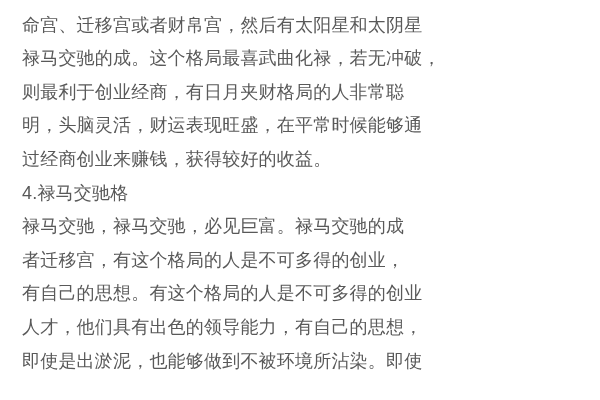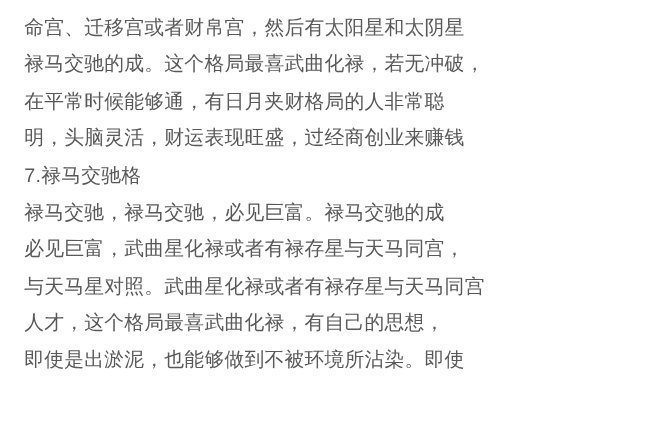--- a/index.html
+++ b/index.html
@@ -39,22 +39,23 @@
   }
 </style>
 </head>
 <body>
 
 <div class="page">
   <div class="text-flow">
     <div class="line clipped">日月夹财格的格局特点是武曲星坐守命宫迁移宫</div>
     <div class="line">命宫、迁移宫或者财帛宫，然后有太阳星和太阴星</div>
     <div class="line">禄马交驰的成。这个格局最喜武曲化禄，若无冲破，</div>
-    <div class="line">在平常时候能够通，有日月夹财格局的人非常聪</div>
-    <div class="line">明，头脑灵活，财运表现旺盛，过经商创业来赚钱</div>
-    <div class="line">7.禄马交驰格</div>
+    <div class="line">则最利于创业经商，有日月夹财格局的人非常聪</div>
+    <div class="line">明，头脑灵活，财运表现旺盛，在平常时候能够通</div>
+    <div class="line">过经商创业来赚钱，获得较好的收益。</div>
+    <div class="line">4.禄马交驰格</div>
     <div class="line">禄马交驰，禄马交驰，必见巨富。禄马交驰的成</div>
-    <div class="line">必见巨富，武曲星化禄或者有禄存星与天马同宫，</div>
-    <div class="line">与天马星对照。武曲星化禄或者有禄存星与天马同宫</div>
-    <div class="line">人才，这个格局最喜武曲化禄，有自己的思想，</div>
+    <div class="line">者迁移宫，有这个格局的人是不可多得的创业，</div>
+    <div class="line">有自己的思想。有这个格局的人是不可多得的创业</div>
+    <div class="line">人才，他们具有出色的领导能力，有自己的思想，</div>
     <div class="line">即使是出淤泥，也能够做到不被环境所沾染。即使</div>
   </div>
 </div>
 
 </body></html>

